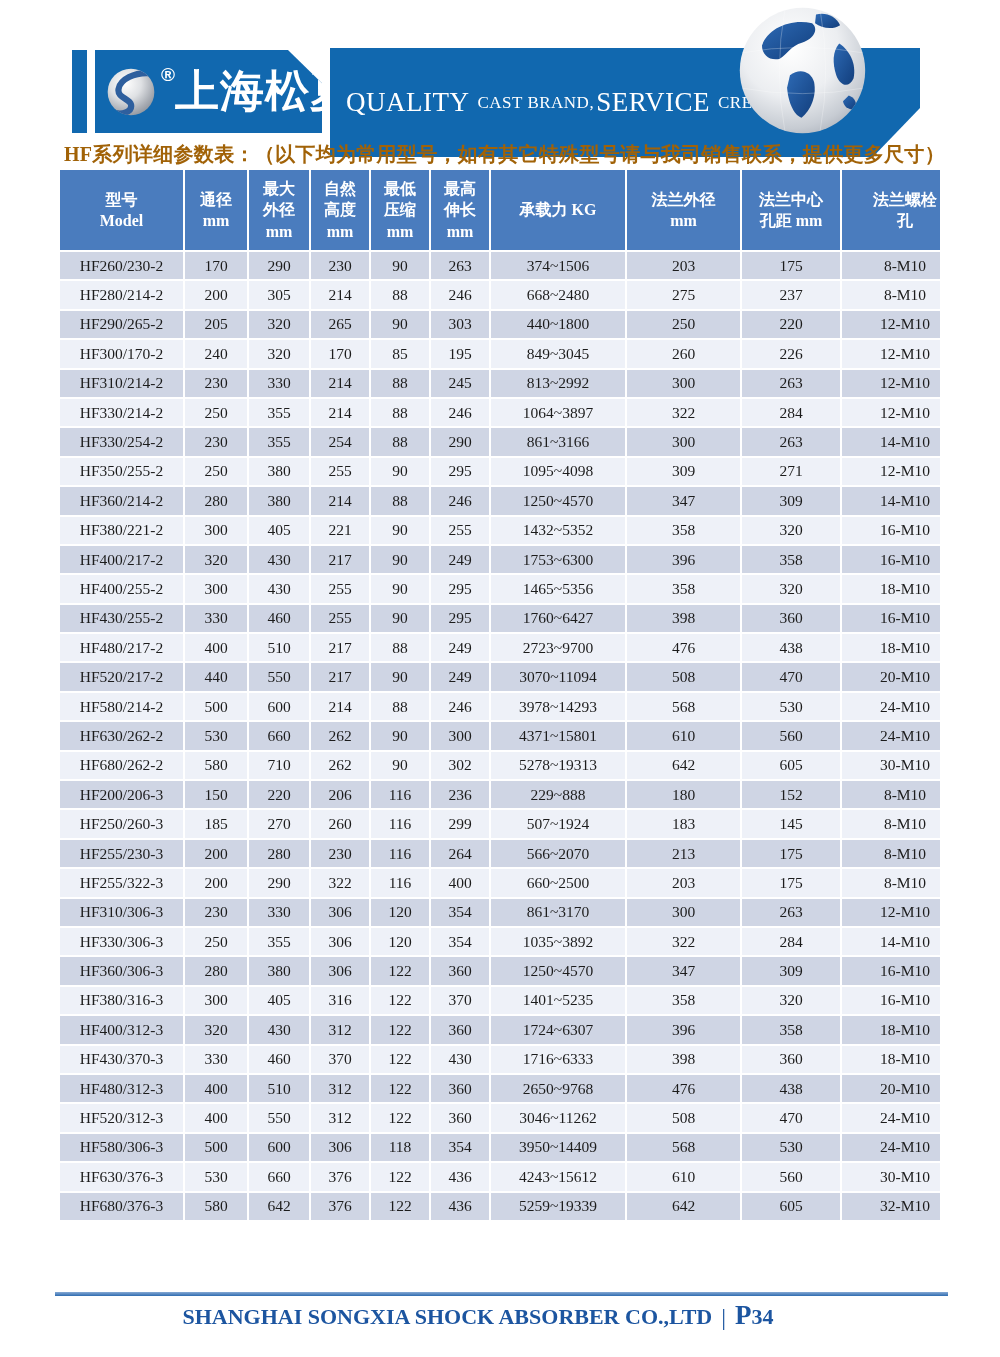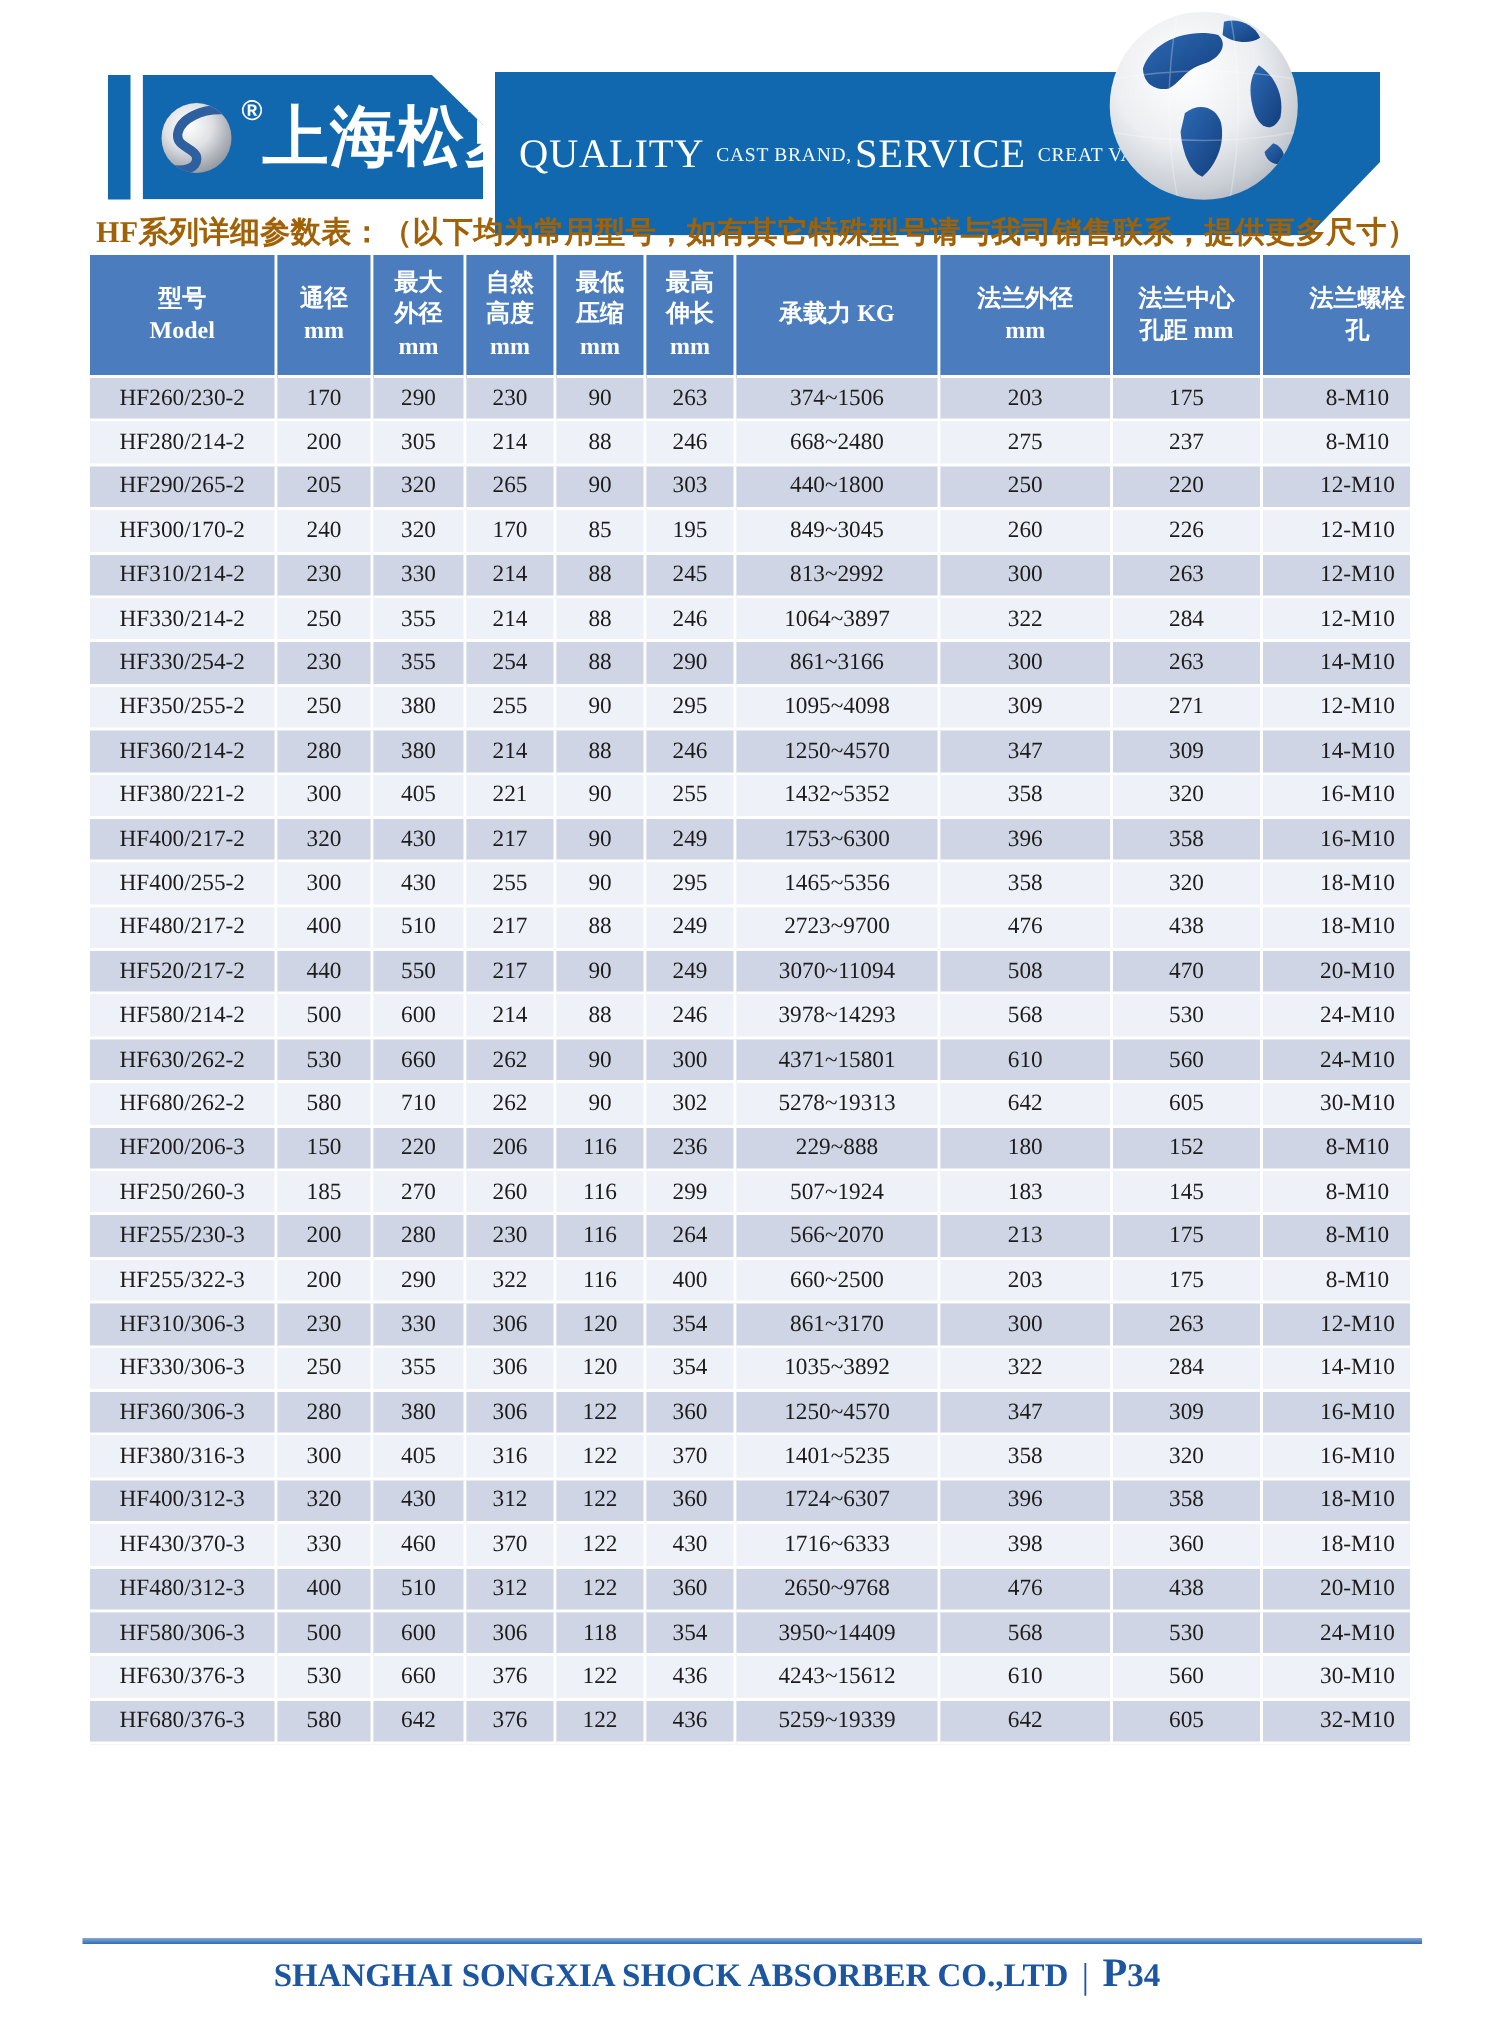--- a/index.html
+++ b/index.html
@@ -20,21 +20,21 @@
   .reg-mark { color:#fff; font-size:19px; font-weight:bold; position:relative; top:-17px; left:2px;
               font-family:"Liberation Sans", sans-serif; }
   .logo-text { color:#fff; font-size:44px; font-weight:bold; font-family:"Liberation Sans", sans-serif;
                letter-spacing:1px; margin-left:2px; white-space:nowrap; }
   .quality-banner {
     position:absolute; left:330px; top:48px; width:590px; height:109px; background:#1168af;
     clip-path:polygon(0 0, 100% 0, 100% 55%, 92% 100%, 0 100%);
     display:flex; align-items:center; padding-left:16px; color:#fff; white-space:nowrap;
   }
   .quality-banner .big   { font-size:27px; letter-spacing:0.5px; }
-  .quality-banner .small { font-size:13px; letter-spacing:0.5px;text-align:center; }
+  .quality-banner .small { font-size:17px; letter-spacing:0.5px;text-align:center; }
   .quality-banner .gap-l { margin-left:8px; }
   .quality-banner .gap-s { margin-left:2px; }
   .globe { position:absolute; left:735px; top:3px; width:135px; height:135px; z-index:3; }
 
   
   .subtitle {
     position:absolute; left:64px; top:141px; width:920px;
     font-size:20px; font-weight:600; color:#a16207; letter-spacing:0.3px;
   }
 
@@ -296,20 +296,32 @@
             <td>300</td>
             <td>430</td>
             <td>255</td>
             <td>90</td>
             <td>295</td>
             <td>1465~5356</td>
             <td>358</td>
             <td>320</td>
             <td>18-M10</td>
           </tr>
+          <tr class="dark">
+            <td>HF430/255-2</td>
+            <td>330</td>
+            <td>460</td>
+            <td>255</td>
+            <td>90</td>
+            <td>295</td>
+            <td>1760~6427</td>
+            <td>398</td>
+            <td>360</td>
+            <td>16-M10</td>
+          </tr>
           <tr class="light">
             <td>HF480/217-2</td>
             <td>400</td>
             <td>510</td>
             <td>217</td>
             <td>88</td>
             <td>249</td>
             <td>2723~9700</td>
             <td>476</td>
             <td>438</td>
@@ -488,20 +500,32 @@
             <td>400</td>
             <td>510</td>
             <td>312</td>
             <td>122</td>
             <td>360</td>
             <td>2650~9768</td>
             <td>476</td>
             <td>438</td>
             <td>20-M10</td>
           </tr>
+          <tr class="light">
+            <td>HF520/312-3</td>
+            <td>400</td>
+            <td>550</td>
+            <td>312</td>
+            <td>122</td>
+            <td>360</td>
+            <td>3046~11262</td>
+            <td>508</td>
+            <td>470</td>
+            <td>24-M10</td>
+          </tr>
           <tr class="dark">
             <td>HF580/306-3</td>
             <td>500</td>
             <td>600</td>
             <td>306</td>
             <td>118</td>
             <td>354</td>
             <td>3950~14409</td>
             <td>568</td>
             <td>530</td>

